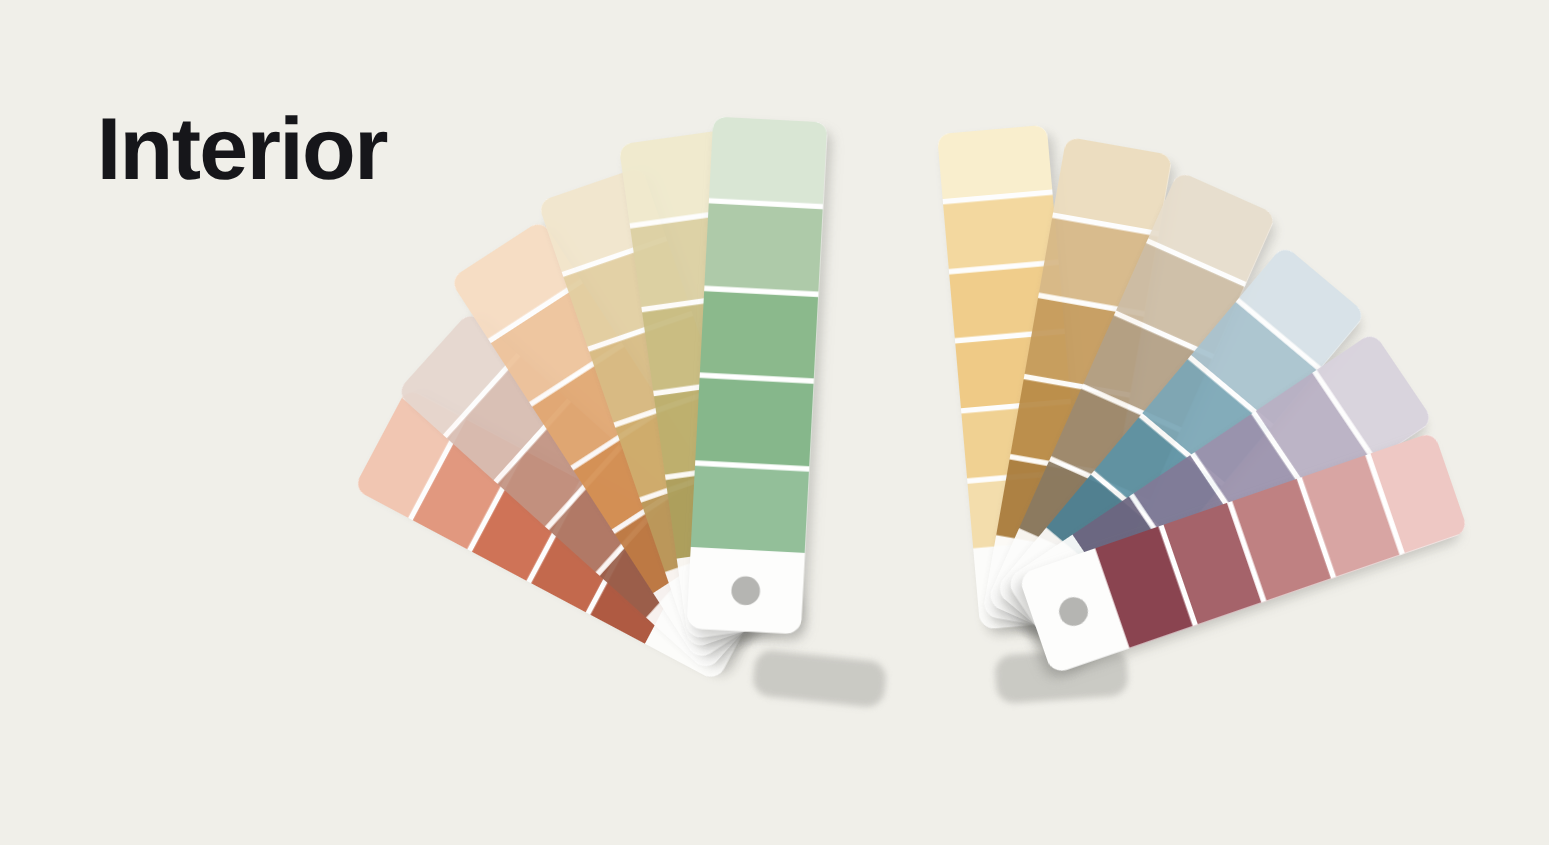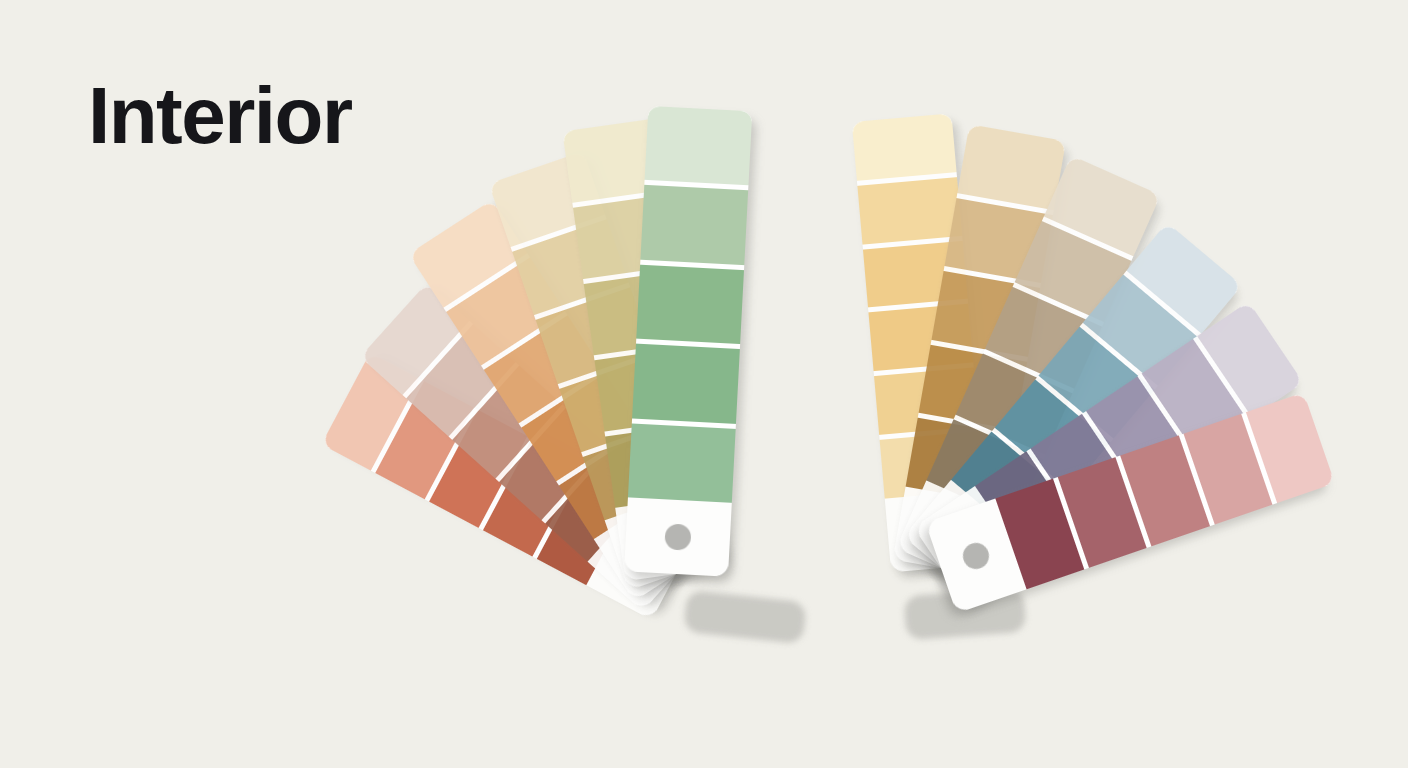--- a/index.html
+++ b/index.html
@@ -90,21 +90,21 @@
     background: rgba(150,150,145,0.42);
     border-radius: 16px;
     filter: blur(3px);
   }
 </style>
 </head>
 <body style="background: rgb(240, 239, 233);">
 
 <div id="stage" style="background: rgb(240, 239, 233);">
 
-  <div id="page-title" style="color: rgb(22, 22, 26);">Interior</div>
+  <div id="page-title" style="color: rgb(22, 22, 26); margin-top: 20px;">Interior</div>
 
   <div class="fan-shadow" style="left:685px; top:596px; width:120px; height:42px; transform:rotate(6deg);"></div>
   <div class="fan-shadow" style="left:905px; top:592px; width:120px; height:44px; transform:rotate(-4deg);"></div>
 
   <div class="fan" id="left-fan" style="left: 676px; top: 574px;">
       <div class="strip translucent" style="width: 104px; height: 374px; left: -52px; top: -374px; transform: rotate(-62deg); z-index: 10;">
         <div class="bands" style="bottom: 74px; height: 300px; top: 0px;">
           <div class="band" style="background: rgb(242, 195, 174); border-radius: 10px 10px 0px 0px;"></div>
           <div class="band" style="background: rgb(224, 146, 120);"></div>
           <div class="band" style="background: rgb(205, 106, 76);"></div>

